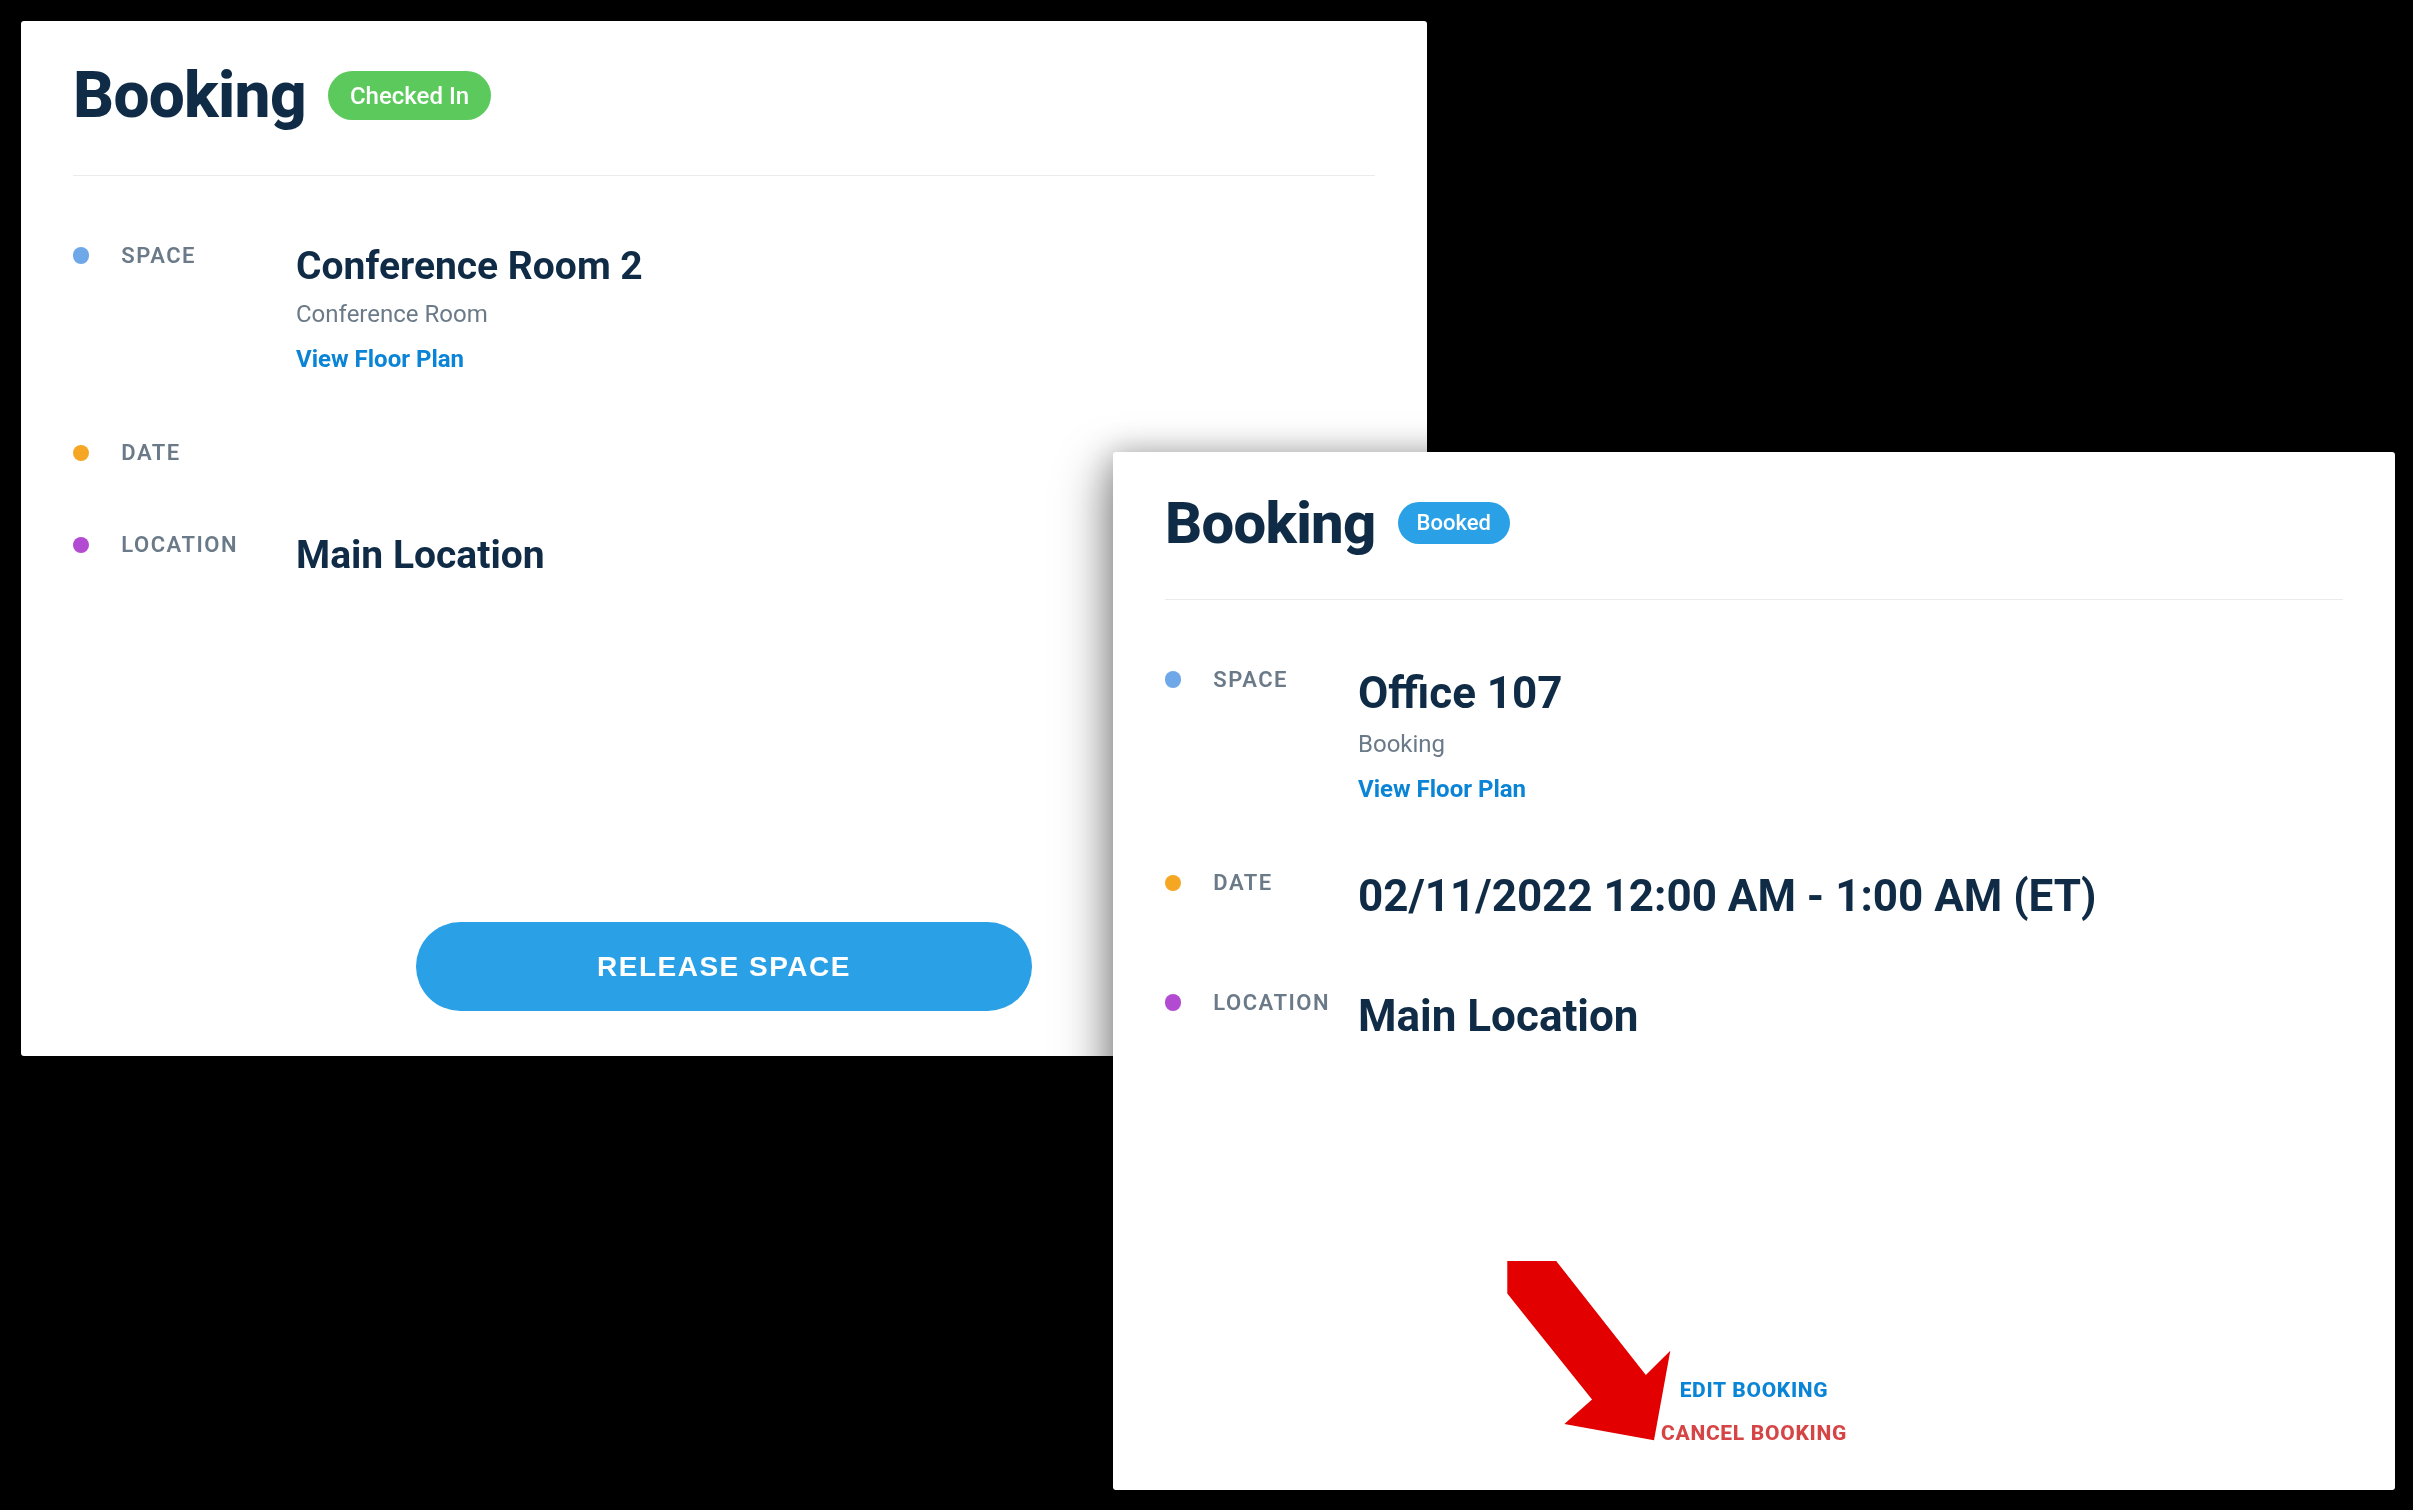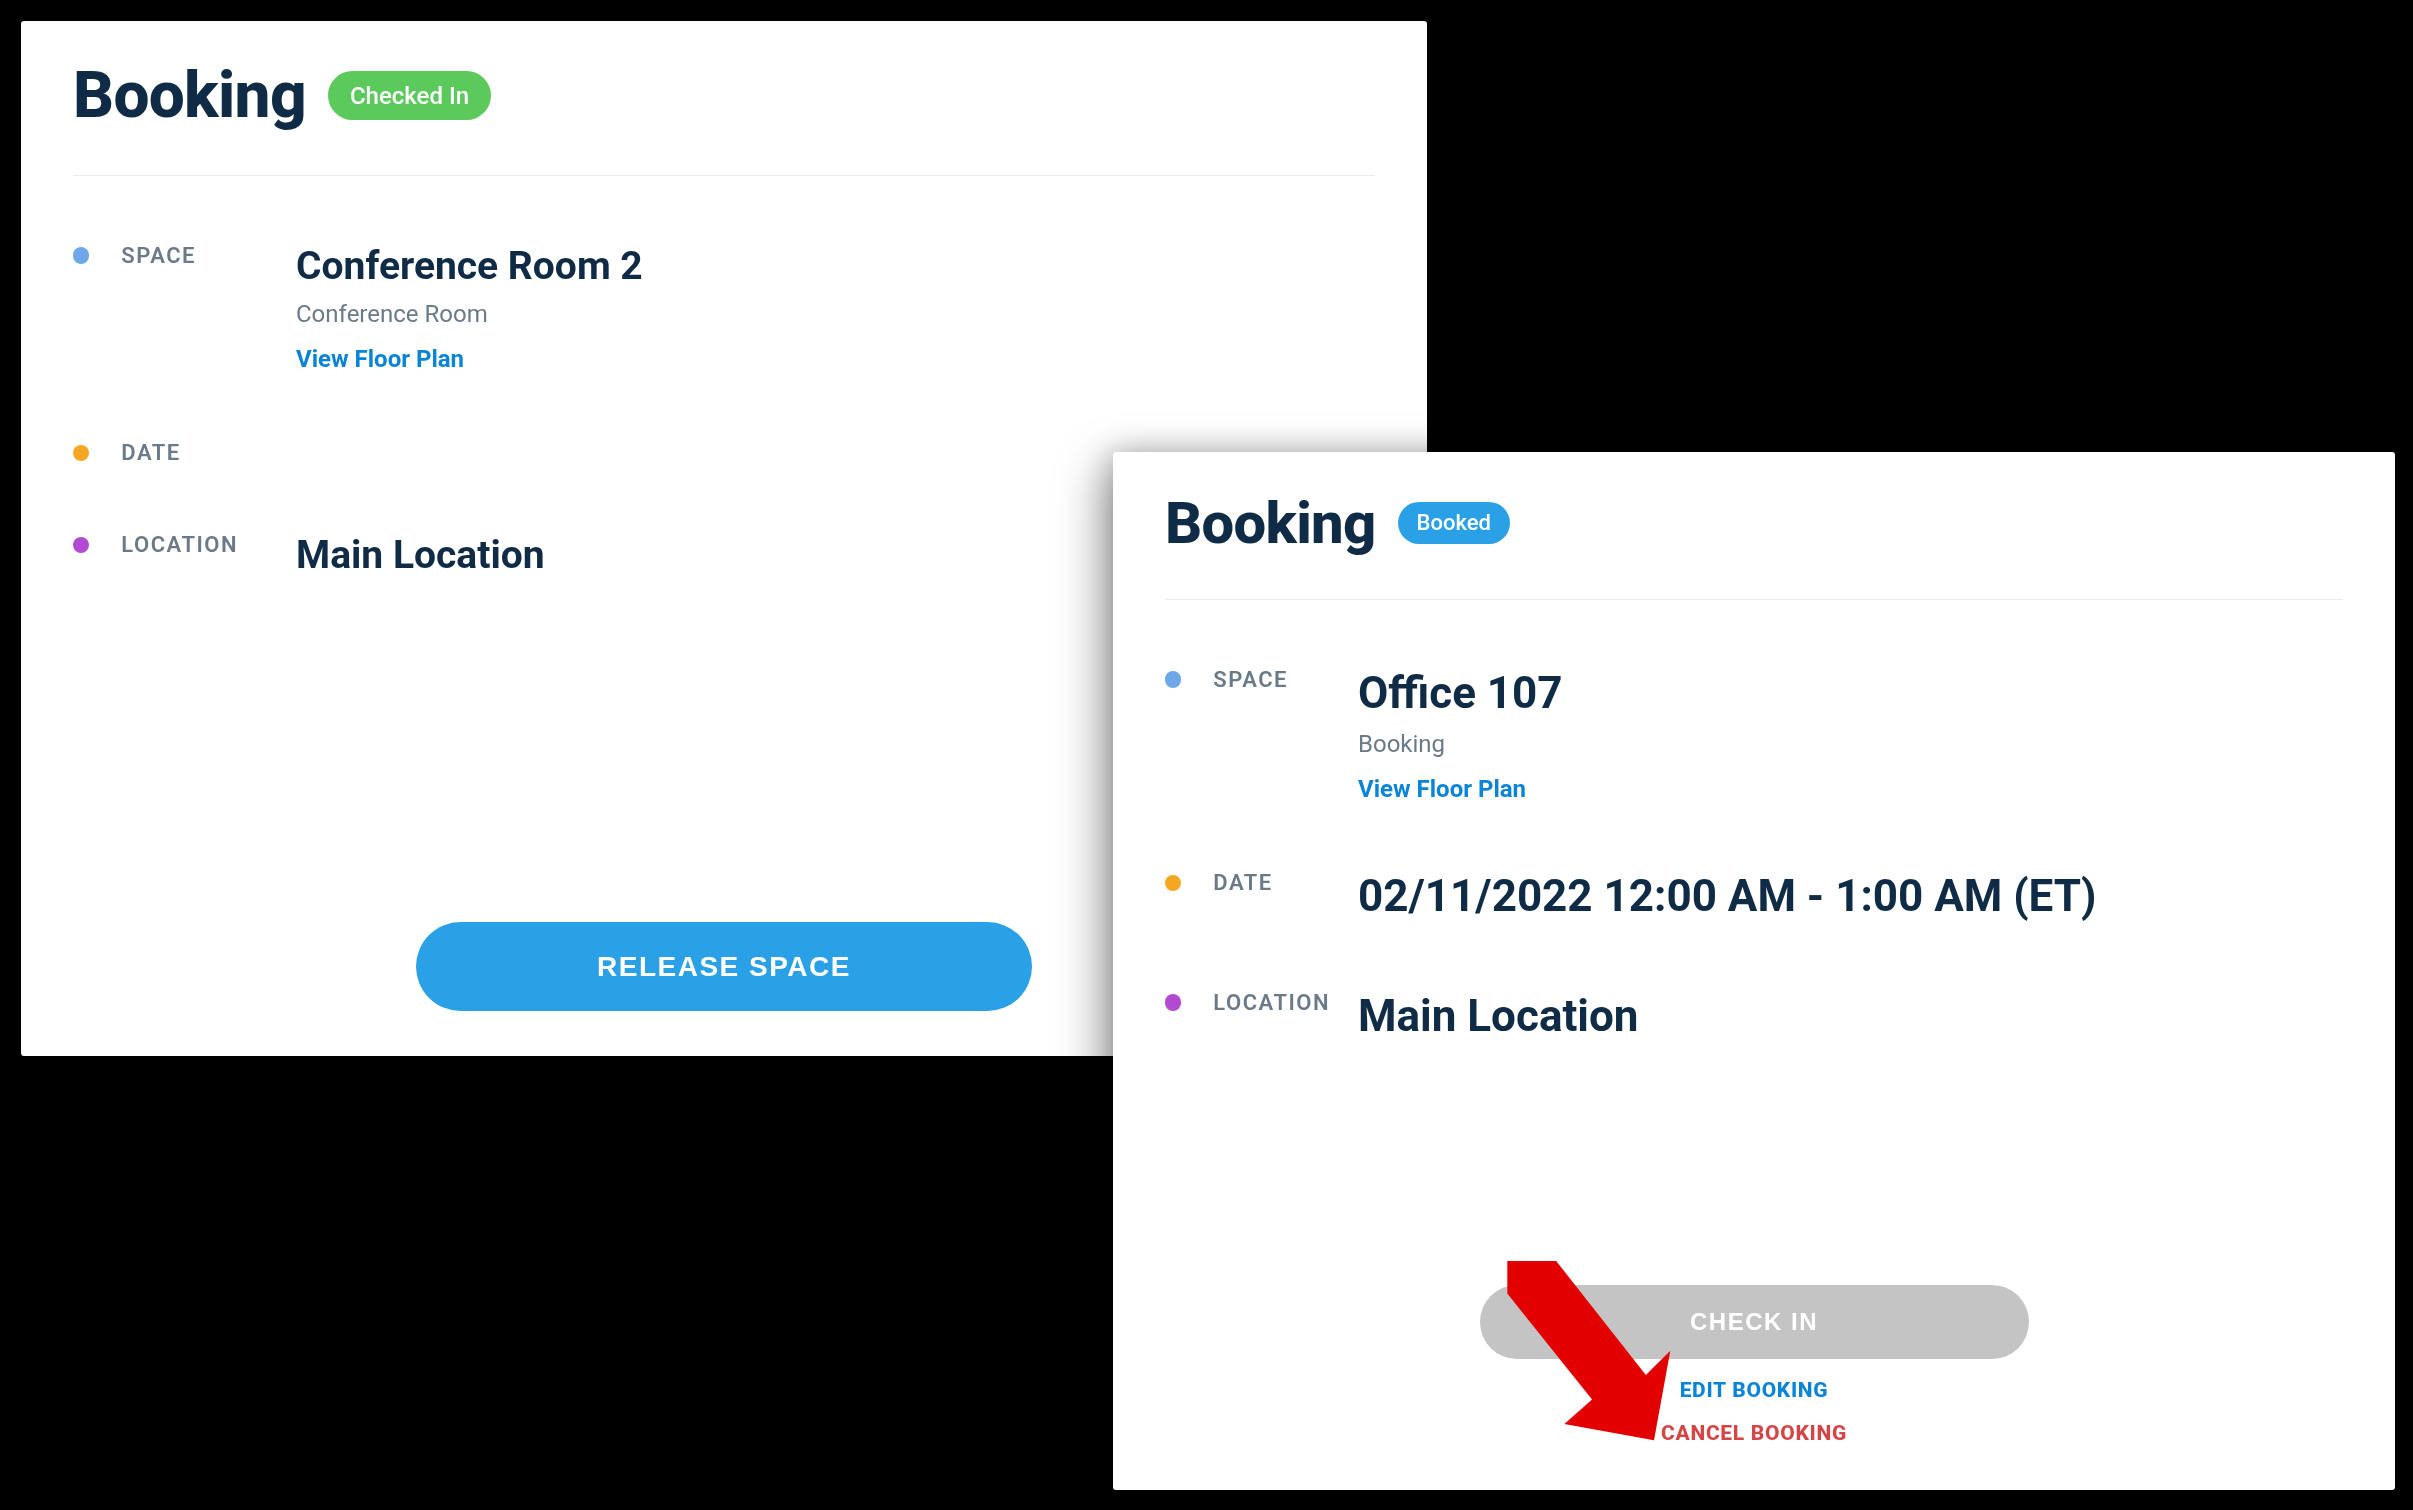--- a/index.html
+++ b/index.html
@@ -256,21 +256,20 @@
       <div class="labelcol">
         <span class="dot purple"></span>
         <span class="label-text">LOCATION</span>
       </div>
       <div class="valuecol">
         <div class="value-main">Main Location</div>
       </div>
     </div>
 
     <div class="actions">
-      <button class="btn disabled">CHECK IN</button>
       <span class="text-link blue">EDIT BOOKING</span>
       <span class="text-link red">CANCEL BOOKING</span>
     </div>
   </div>
 
   <div class="arrow">
     <svg viewBox="0 0 100 100">
       <defs></defs>
       <g fill="#e30000">
         <polygon points="10,0 40,0 95,70 110,55 100,110 45,100 62,85 10,20"></polygon>

